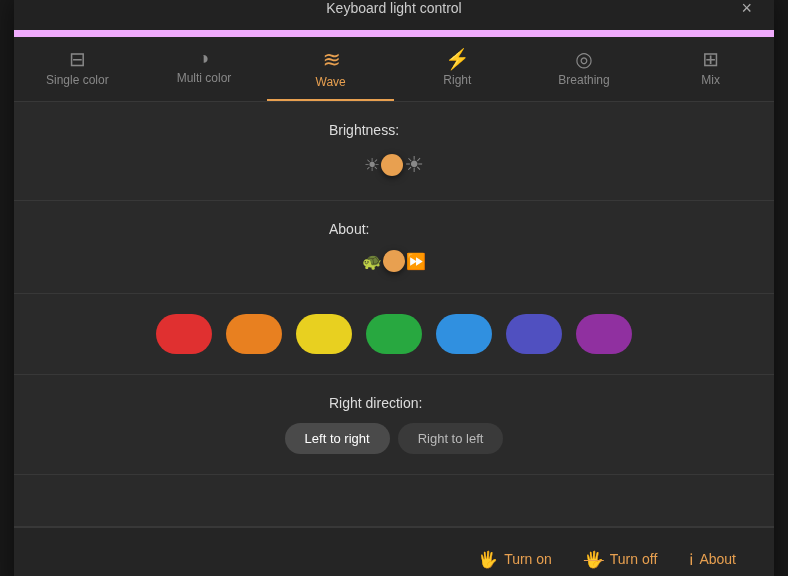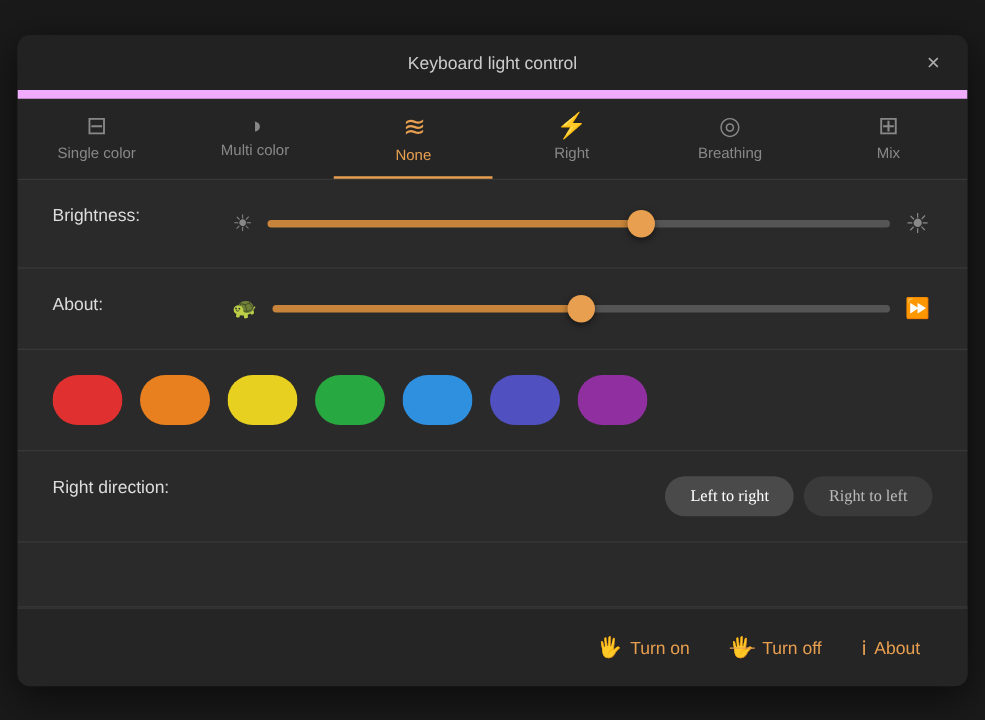--- a/index.html
+++ b/index.html
@@ -74,23 +74,25 @@
       font-size: 20px;
       line-height: 1;
     }
 
     
     .content {
       padding: 0;
     }
     .row {
       display: flex;
+      align-items: center;
       padding: 20px 28px;
       border-bottom: 1px solid #383838;
       gap: 12px;
+      flex-direction: column;
     }
     .row-label {
       font-size: 14px;
       color: #ddd;
       width: 130px;
       flex-shrink: 0;
       font-weight: 500;
     }
     .row-controls {
       display: flex;
@@ -164,21 +166,20 @@
     }
     .dir-btn {
       background: #3a3a3a;
       border: none;
       border-radius: 20px;
       color: #bbb;
       font-size: 13px;
       padding: 8px 20px;
       cursor: pointer;
       transition: background 0.15s, color 0.15s;
-      font-family: Liberation Serif, serif;
     }
     .dir-btn.active {
       background: #4a4a4a;
       color: #fff;
     }
 
     
     .empty-row {
       height: 52px;
       border-bottom: 1px solid #383838;
@@ -223,21 +224,21 @@
     <div class="tab">
       <span class="tab-icon">⊟</span>
       <span>Single color</span>
     </div>
     <div class="tab">
       <span class="tab-icon" style="font-size:18px;">◑</span>
       <span>Multi color</span>
     </div>
     <div class="tab active">
       <span class="tab-icon" style="font-size:22px; letter-spacing:-2px;">≋</span>
-      <span>None</span>
+      <span>Wave</span>
     </div>
     <div class="tab">
       <span class="tab-icon">⚡</span>
       <span>Right</span>
     </div>
     <div class="tab">
       <span class="tab-icon">◎</span>
       <span>Breathing</span>
     </div>
     <div class="tab">

